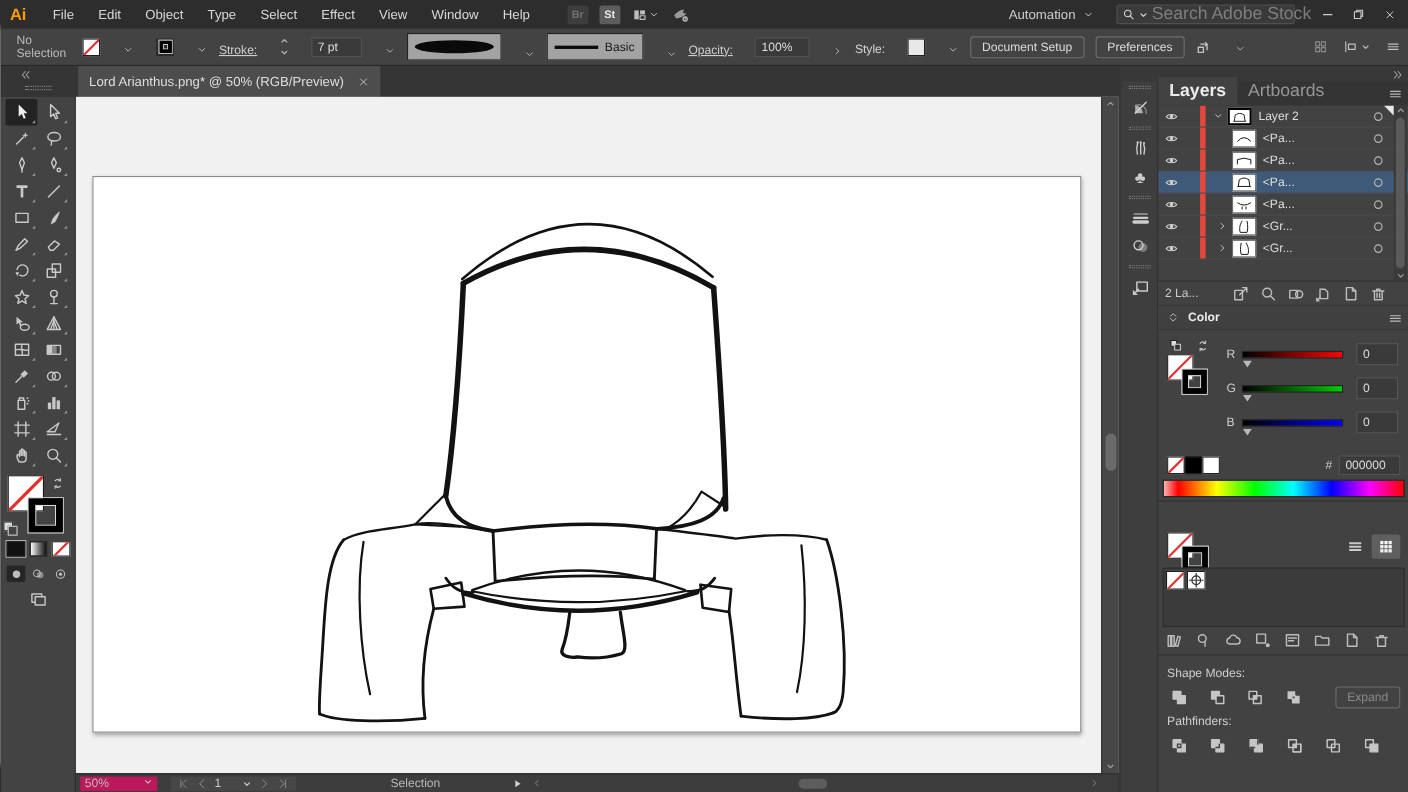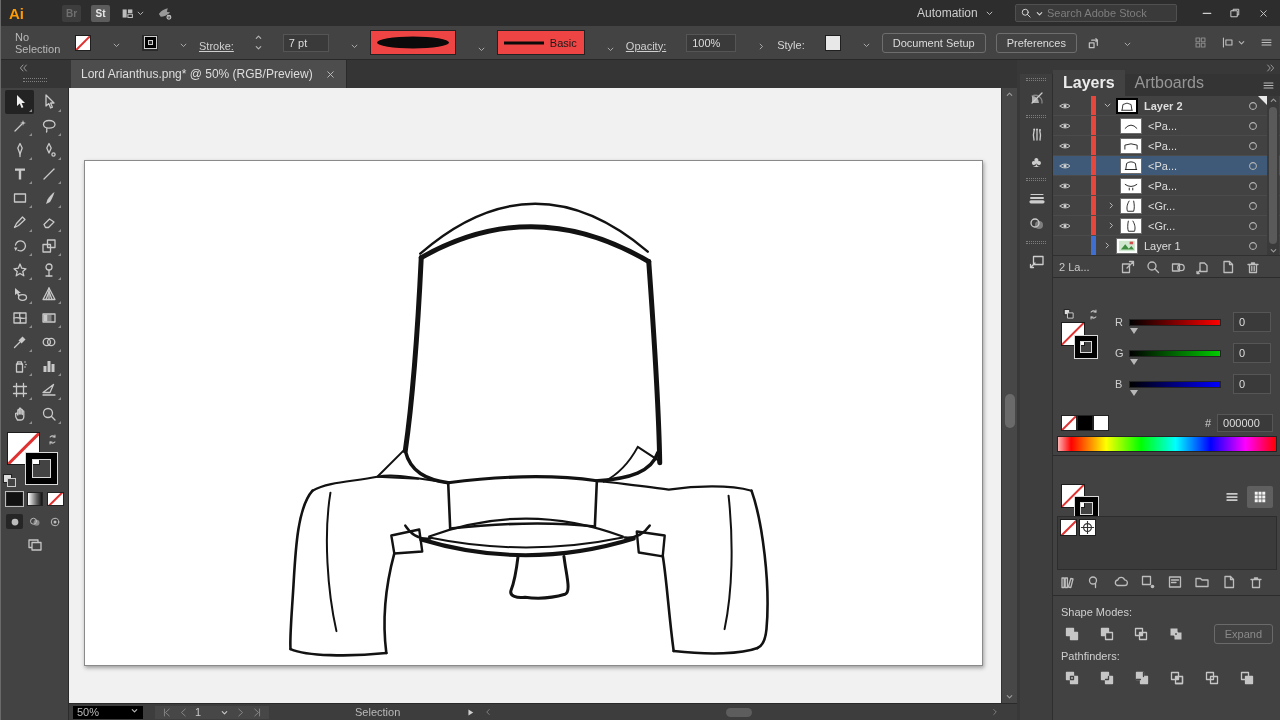--- a/index.html
+++ b/index.html
@@ -1,49 +1,49 @@
 <!DOCTYPE html>
 <html><head>
 <meta charset="utf-8">
 <style>
   * { margin:0; padding:0; box-sizing:border-box; }
   html,body { width:1280px; height:720px; background:#2e2e2e; overflow:hidden;
     font-family:"Liberation Sans", sans-serif; -webkit-font-smoothing:antialiased; }
-  #app { position:relative; width:1280px; height:720px; background:#2e2e2e; color:#d6d6d6; font-size:11px; border-left:1px solid #6a6a6a;}
+  #app { position:relative; width:1280px; height:720px; background:#2e2e2e; color:#d6d6d6; font-size:11px; border-left:1px solid #6a6a6a;border-radius:29px;}
 
   
   #titlebar { position:absolute; left:0; top:0; width:1280px; height:26px; background:#2d2d2d; display:flex; align-items:center; }
   #logo { color:#ff9a00; font-weight:bold; font-size:15px; margin:0 14px 0 8px; }
   #menus { display:flex; gap:2px; }
   #menus span { padding:4px 10px; font-size:12px; color:#d8d8d8; cursor:default; }
   .tb-apps { display:flex; align-items:center; gap:10px; margin-left:24px; }
   .sqbtn { width:19px; height:17px; border-radius:2px; font-size:10px; font-weight:bold; display:flex; align-items:center; justify-content:center; }
   .sqbtn.dim { background:#3d3d3d; color:#6f6f6f; }
   .sqbtn.lit { background:#5c5c5c; color:#e8e8e8; }
   .tb-ic { color:#bdbdbd; display:flex; align-items:center; }
   #automation { position:absolute; left:916px; top:0; height:26px; display:flex; align-items:center; gap:6px; color:#cccccc; font-size:12px; }
   #searchbox { position:absolute; left:1014px; top:4px; width:162px; height:18px; background:#3a3a3a; border:1px solid #505050; border-radius:2px; display:flex; align-items:center; padding:0 4px; gap:3px; }
-  #searchbox input { flex:1; background:transparent; border:0; outline:none; color:#bbb; font-size:11px; font-family:"Liberation Sans",sans-serif; }
+  #searchbox input { flex:1; background:transparent; border:0; outline:none; color:#bbb; font-size:16px; font-family:"Liberation Sans",sans-serif; }
   #searchbox input::placeholder { color:#7e7e7e; }
   #winbtns { position:absolute; right:4px; top:0; height:26px; display:flex; align-items:center; }
   #winbtns .wb { width:28px; height:26px; display:flex; align-items:center; justify-content:center; color:#cfcfcf; }
 
   
   #controlbar { position:absolute; left:0; top:26px; width:1280px; height:34px; background:#434343; border-bottom:1px solid #282828; display:flex; align-items:center; }
   #no-selection { width:74px; padding-left:14px; color:#b9b9b9; }
   .swatch-sm { width:16px; height:16px; position:relative; background:#fff; border:1px solid #1f1f1f; overflow:hidden; }
   .slash { position:absolute; left:-30%; top:45%; width:160%; height:2px; background:#e03030; transform:rotate(-45deg); }
   .chev { color:#b5b5b5; display:inline-flex; }
   .cb-grp { display:flex; align-items:flex-end; gap:20px; margin-right:10px; }
   .stroke-ind { width:16px; height:16px; background:#2a2a2a; display:flex; align-items:center; justify-content:center; }
   .stroke-ind .ring { width:11px; height:11px; border:3px solid #000; box-shadow:0 0 0 1px #cfcfcf, inset 0 0 0 1px #cfcfcf; background:transparent; }
   .ulink { text-decoration:underline; color:#cfcfcf; }
   .spin { display:flex; flex-direction:column; gap:1px; color:#b5b5b5; }
   .field { background:#3a3a3a; border:1px solid #555; color:#ddd; height:18px; display:flex; align-items:center; padding:0 5px; }
-  .preview { height:25px; background:#ef4444; border:1px solid #222; display:flex; align-items:center; }
+  .preview { height:25px; background:#a3a3a3; border:1px solid #222; display:flex; align-items:center; }
   .cb-btn { height:20px; border:1px solid #6e6e6e; border-radius:3px; padding:0 10px; display:flex; align-items:center; color:#dcdcdc; }
   #cb-right { position:absolute; right:8px; display:flex; align-items:center; gap:14px; }
 
   
   #tabrow { position:absolute; left:0; top:60px; width:1016px; height:28px; background:#353535; }
   #dockheadL { position:absolute; left:0; top:0; width:68px; height:28px; color:#9a9a9a; }
   #dockheadL .dd { position:absolute; left:16px; top:2px; }
   #dockheadL .dots { position:absolute; left:22px; top:18px; width:24px; height:4px; border-top:1px dotted #808080; border-bottom:1px dotted #808080; }
   #doctab { position:absolute; left:70px; top:0; height:28px; background:#4d4d4d; display:flex; align-items:center; padding:0 10px; gap:12px; color:#dedede; font-size:12px; border-right:1px solid #2a2a2a; }
   #doctab .close { color:#c3c3c3; display:flex; }
@@ -76,21 +76,21 @@
   #canvas { position:absolute; left:68px; top:88px; width:948px; height:615px; background:#f1f1f1; }
   #artboard { position:absolute; left:15px; top:72px; width:899px; height:506px; background:#ffffff; border:1px solid #8a8a8a; box-shadow:1px 2px 4px rgba(0,0,0,.35); }
   #artboard svg { width:100%; height:100%; display:block; }
   #vscroll { position:absolute; right:0; top:0; width:16px; height:615px; background:#474747; border-left:1px solid #333; display:flex; flex-direction:column; align-items:center; justify-content:space-between; padding:2px 0; }
   #vscroll .vtrack { flex:1; width:10px; position:relative; }
   #vscroll .thumb { position:absolute; left:0; top:295px; width:10px; height:34px; background:#6a6a6a; border-radius:5px; }
   .scroll-ar { color:#9b9b9b; }
 
   
   #statusbar { position:absolute; left:68px; top:703px; width:948px; height:17px; background:#3d3d3d; border-top:1px solid #2a2a2a; display:flex; align-items:center; color:#b9b9b9; }
-  #zoomfield { margin-left:4px; width:70px; height:13px; background:#000000; display:flex; justify-content:space-between; padding:0 4px; }
+  #zoomfield { margin-left:4px; width:70px; height:13px; background:#be185d; display:flex; justify-content:space-between; padding:0 4px; }
   #navcluster { margin-left:12px; height:13px; background:#474747; display:flex; align-items:center; gap:6px; padding:0 6px; color:#8b8b8b; }
   #navcluster .pg { width:34px; display:flex; justify-content:space-between; align-items:center; color:#c9c9c9; }
   #tool-status { position:absolute; left:286px; }
   #sb-play { position:absolute; left:396px; color:#cfcfcf; }
   #sb-left { position:absolute; left:414px; color:#8b8b8b; }
   #hthumb { position:absolute; left:657px; top:4px; width:26px; height:9px; background:#5d5d5d; border-radius:5px; }
   #sb-right { position:absolute; left:921px; color:#8b8b8b; }
 
   
   #rightcol { position:absolute; left:1016px; top:60px; width:264px; height:660px; background:#383838; }
@@ -176,20 +176,31 @@
 
   svg.ic { display:block; }
 </style>
 </head>
 <body>
 
 <div id="app">
 
   <header id="titlebar">
     <span id="logo">Ai</span>
+    <nav id="menus">
+        <span>File</span>
+        <span>Edit</span>
+        <span>Object</span>
+        <span>Type</span>
+        <span>Select</span>
+        <span>Effect</span>
+        <span>View</span>
+        <span>Window</span>
+        <span>Help</span>
+      </nav>
     <div class="tb-apps">
       <span class="sqbtn dim">Br</span>
       <span class="sqbtn lit">St</span>
       <span class="tb-ic">
           <span>
             <svg class="ic" width="15" height="13" viewBox="0 0 16 16" fill="none" stroke="currentColor" stroke-width="1.3" stroke-linecap="round" stroke-linejoin="round">
               <rect x="2" y="3" width="5" height="10" fill="currentColor" stroke="none"></rect>
               <rect x="8.5" y="3" width="5.5" height="4.5" fill="currentColor" stroke="none"></rect>
               <rect x="8.5" y="9" width="5.5" height="4"></rect>
             </svg>
@@ -827,21 +838,21 @@
         <div id="layer-rows">
           <div class="lrow">
               <span class="eye">
                 <svg class="ic" width="14" height="12" viewBox="0 0 16 16" fill="none" stroke="currentColor" stroke-width="1.3" stroke-linecap="round" stroke-linejoin="round">
                   <path d="M1.5 8 C4 4.6 12 4.6 14.5 8 C12 11.4 4 11.4 1.5 8 Z"></path>
                   <circle cx="8" cy="8" r="2.1" fill="currentColor" stroke="none"></circle>
                 </svg>
               </span>
               <span class="lockcol"></span>
               <span class="cbar" style="background: rgb(229, 71, 60);"></span>
-              <span class="ind" style="padding-left: 2px; font-weight: bold;">
+              <span class="ind" style="padding-left: 2px;">
                 <span class="rchev">
                   <svg class="ic" width="11" height="11" viewBox="0 0 16 16" fill="none" stroke="currentColor" stroke-width="1.3" stroke-linecap="round" stroke-linejoin="round">
                     <path d="M4.5 6 L8 9.5 L11.5 6"></path>
                   </svg>
                 </span>
                 <span class="thumb-img active">
                   <svg class="ic" width="20" height="14" viewBox="0 0 22 16" fill="none" stroke="#111" stroke-width="1">
                     <path d="M6 5 Q11 1.5 16 5 M6 5 L5 12 M16 5 L17 12 M4 12 H18"></path>
                   </svg>
                 </span>
@@ -994,45 +1005,20 @@
                   </svg>
                 </span>
                 <span class="lname">&lt;Gr...</span>
               </span>
               <span class="target">
                 <svg class="ic" width="12" height="12" viewBox="0 0 16 16" fill="none" stroke="currentColor" stroke-width="1.4">
                   <circle cx="8" cy="8" r="4.5"></circle>
                 </svg>
               </span>
             </div>
-            <div class="lrow">
-              <span class="eye"></span>
-              <span class="lockcol"></span>
-              <span class="cbar" style="background: rgb(63, 111, 208);"></span>
-              <span class="ind" style="padding-left: 2px;">
-                <span class="rchev">
-                  <svg class="ic" width="11" height="11" viewBox="0 0 16 16" fill="none" stroke="currentColor" stroke-width="1.3" stroke-linecap="round" stroke-linejoin="round">
-                    <path d="M6 4.5 L9.5 8 L6 11.5"></path>
-                  </svg>
-                </span>
-                <span class="thumb-img">
-                  <svg class="ic" width="20" height="14" viewBox="0 0 22 16">
-                    <rect x="2" y="2" width="18" height="12" fill="#cfe6cf"></rect>
-                    <path d="M4 12 L9 6 L13 11 L16 8 L19 12 Z" fill="#3d8b3d"></path>
-                    <rect x="14" y="3" width="4" height="3" fill="#d05050"></rect>
-                  </svg>
-                </span>
-                <span class="lname">Layer 1</span>
-              </span>
-              <span class="target">
-                <svg class="ic" width="12" height="12" viewBox="0 0 16 16" fill="none" stroke="currentColor" stroke-width="1.4">
-                  <circle cx="8" cy="8" r="4.5"></circle>
-                </svg>
-              </span>
-            </div>
             <div id="lscroll">
             <span class="scroll-ar">
                 <svg class="ic" width="9" height="9" viewBox="0 0 16 16" fill="none" stroke="currentColor" stroke-width="1.3" stroke-linecap="round" stroke-linejoin="round">
                   <path d="M4 9.5 L8 5.5 L12 9.5" stroke-width="2"></path>
                 </svg>
               </span>
             <span class="lt"></span>
             <span class="scroll-ar">
                 <svg class="ic" width="9" height="9" viewBox="0 0 16 16" fill="none" stroke="currentColor" stroke-width="1.3" stroke-linecap="round" stroke-linejoin="round">
                   <path d="M4 6.5 L8 10.5 L12 6.5" stroke-width="2"></path>
@@ -1077,20 +1063,34 @@
               <span class="bic">
                 <svg class="ic" width="16" height="16" viewBox="0 0 16 16" fill="none" stroke="currentColor" stroke-width="1.3" stroke-linecap="round" stroke-linejoin="round">
                   <path d="M4.5 5.5 V13.5 H11.5 V5.5 M3 5.5 H13 M6.5 5.5 V4 H9.5 V5.5 M6.8 7.5 V11.5 M9.2 7.5 V11.5"></path>
                 </svg>
               </span>
             </span>
         </div>
       </div>
 
       <div id="panel-color">
+        <div class="phead">
+          <span style="color:#c2c2c2">
+              <svg class="ic" width="11" height="11" viewBox="0 0 16 16" fill="none" stroke="currentColor" stroke-width="1.3" stroke-linecap="round" stroke-linejoin="round">
+                <path d="M4.5 6.5 L8 3 L11.5 6.5"></path>
+                <path d="M4.5 9.5 L8 13 L11.5 9.5"></path>
+              </svg>
+            </span>
+          <span class="ttl">Color</span>
+          <span class="pmenu">
+              <svg class="ic" width="13" height="13" viewBox="0 0 16 16" fill="none" stroke="currentColor" stroke-width="1.3" stroke-linecap="round" stroke-linejoin="round">
+                <path d="M2.5 5 H13.5 M2.5 8 H13.5 M2.5 11 H13.5"></path>
+              </svg>
+            </span>
+        </div>
         <div id="color-fs">
           <span class="mini-ic">
               <svg class="ic" width="12" height="12" viewBox="0 0 16 16" fill="none" stroke="currentColor" stroke-width="1.3" stroke-linecap="round" stroke-linejoin="round">
                 <rect x="2" y="2" width="7" height="7" fill="#ddd" stroke="#222"></rect>
                 <rect x="6.5" y="6.5" width="7" height="7" fill="#333" stroke="#ccc"></rect>
               </svg>
             </span>
           <span class="swap-ic">
               <svg class="ic" width="13" height="13" viewBox="0 0 16 16" fill="none" stroke="currentColor" stroke-width="1.3" stroke-linecap="round" stroke-linejoin="round">
                 <path d="M5 5 Q8 2 11 5"></path>

